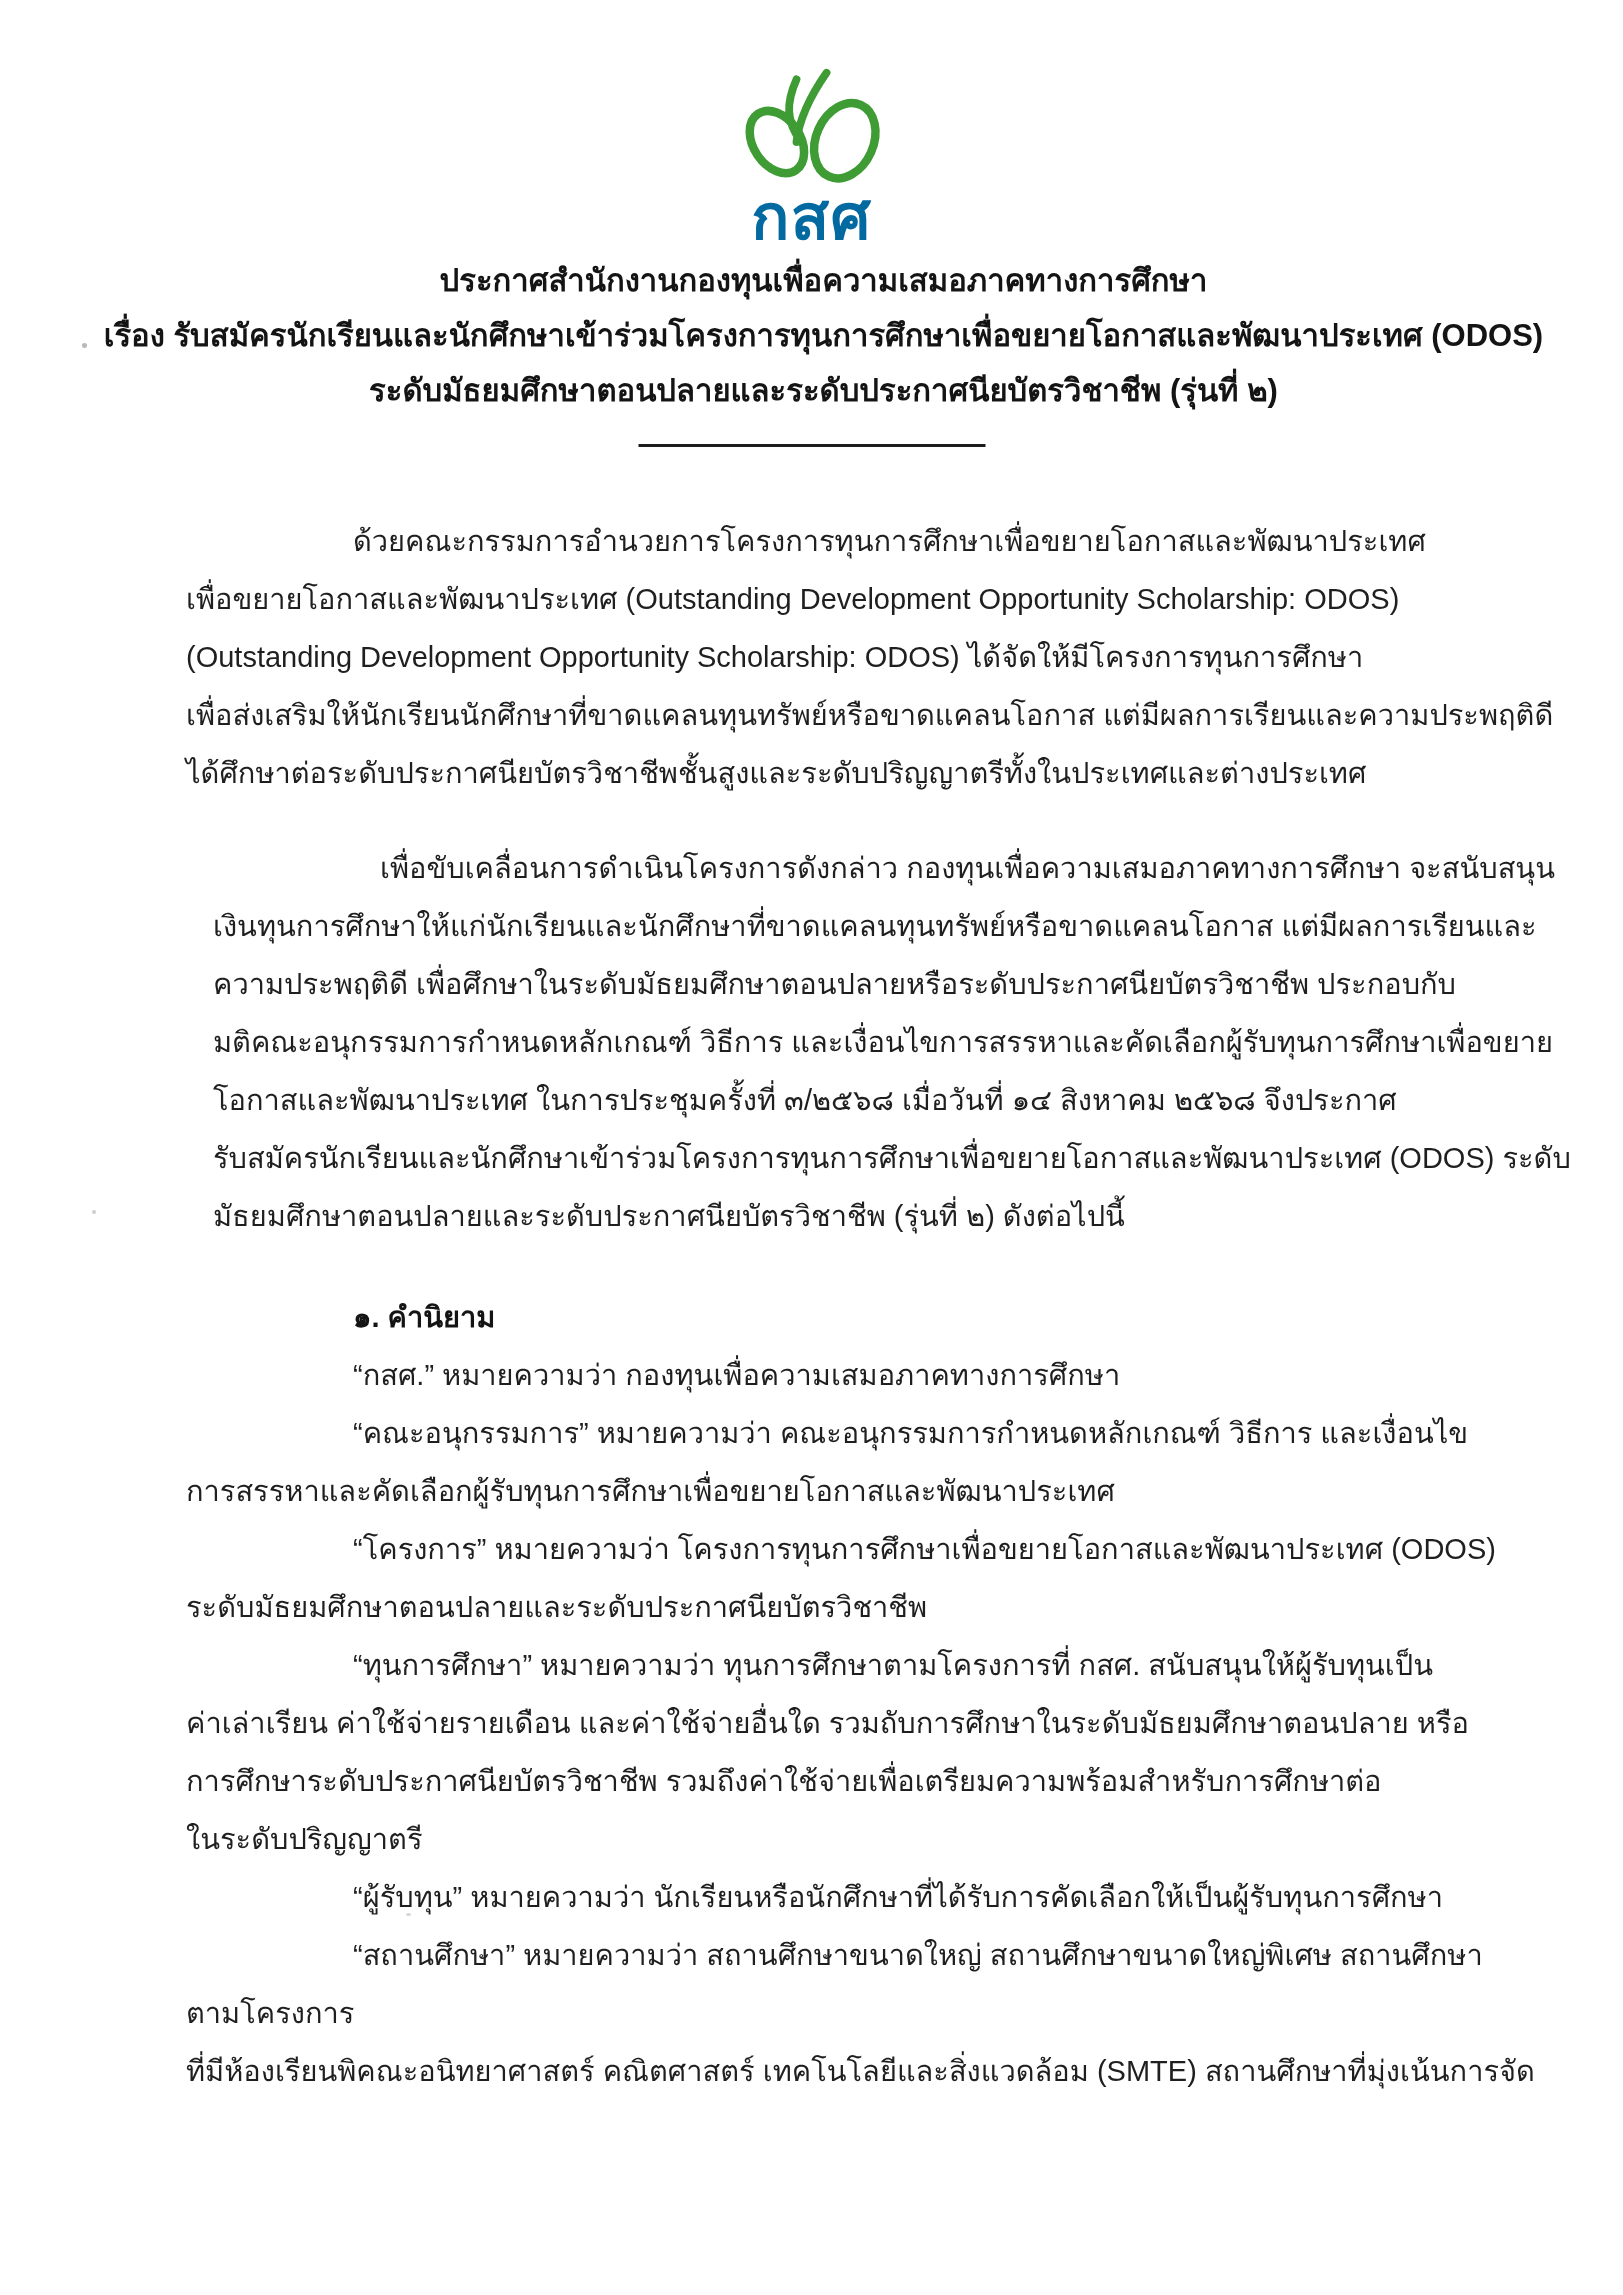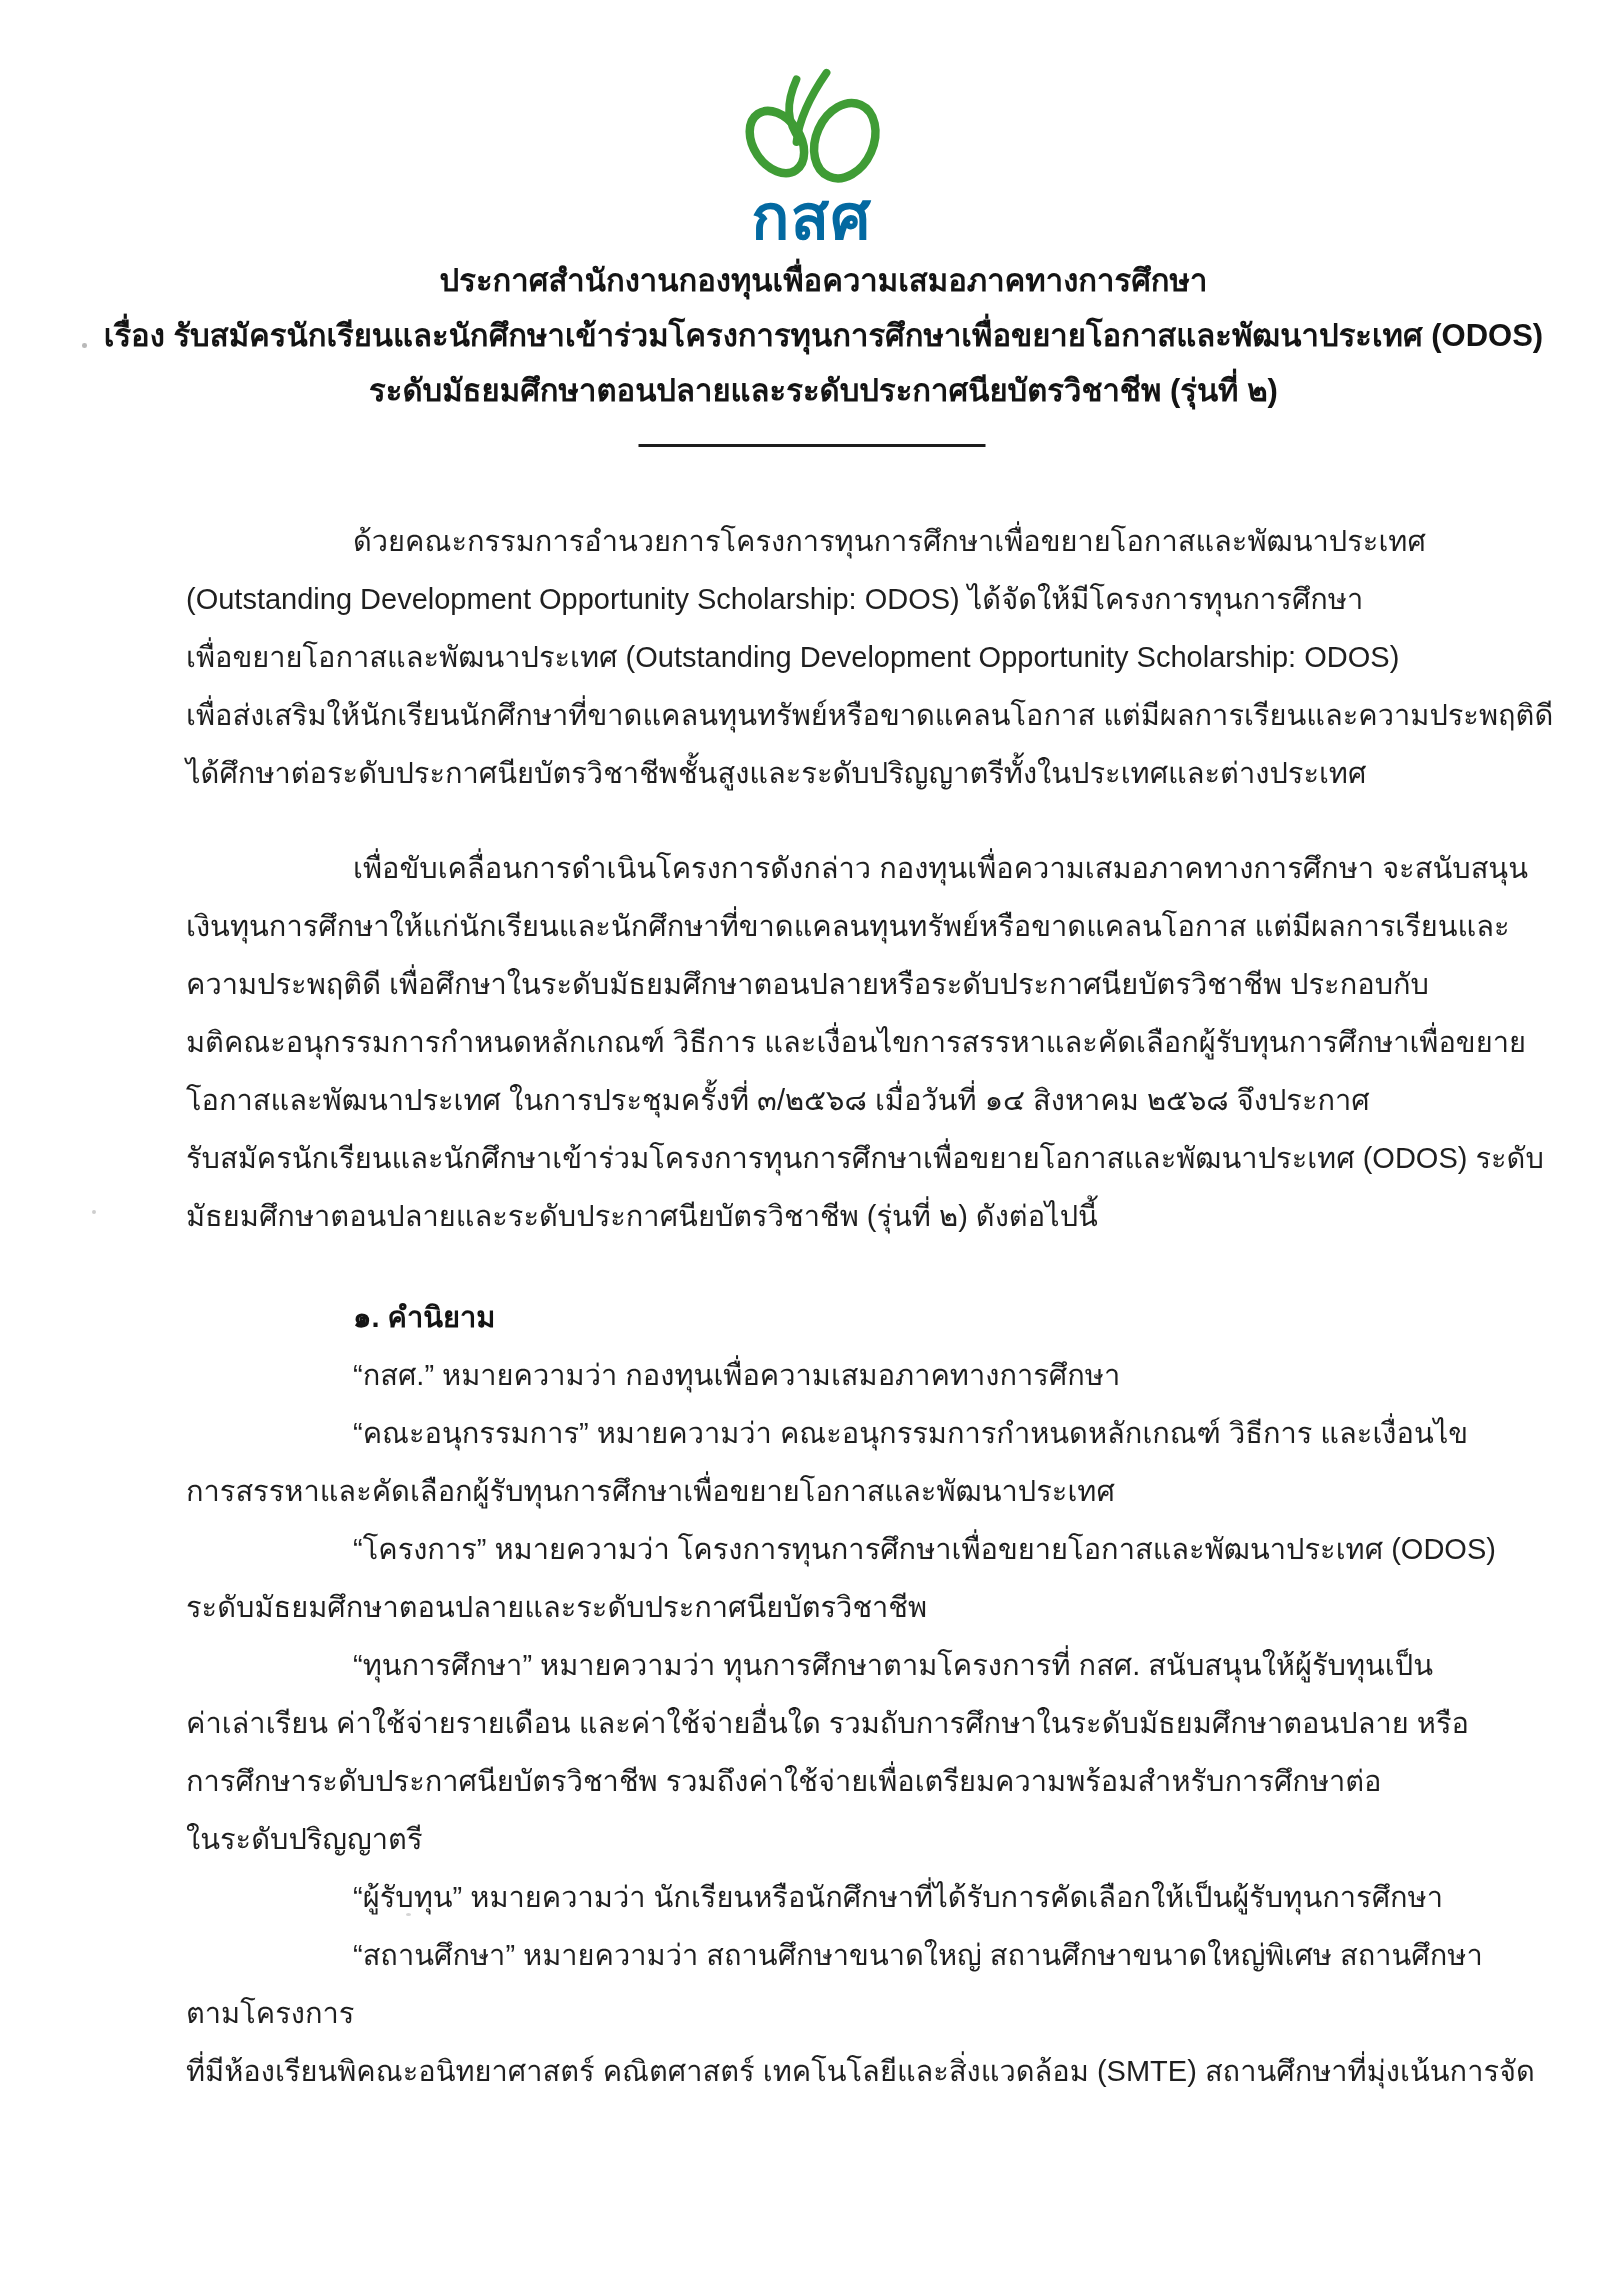--- a/index.html
+++ b/index.html
@@ -61,21 +61,21 @@
     right:156px;
   }
   .line{
     height:58px;
     line-height:58px;
     font-size:29px;
     white-space:nowrap;
     color:#1f1f1f;
   }
   .indent{padding-left:167px;}
-  .para-2{margin-top:37px;}
+  .para-2{margin-top:37px;margin-left:27px;}
   .sec-heading{
     margin-top:43px;
     font-weight:700;
     color:#141414;
   }
   
   .speck{
     position:absolute;
     border-radius:50%;
     background:#b9b9b9;
@@ -107,22 +107,22 @@
     <div class="title-line">เรื่อง รับสมัครนักเรียนและนักศึกษาเข้าร่วมโครงการทุนการศึกษาเพื่อขยายโอกาสและพัฒนาประเทศ (ODOS)</div>
     <div class="title-line">ระดับมัธยมศึกษาตอนปลายและระดับประกาศนียบัตรวิชาชีพ (รุ่นที่ ๒)</div>
   </div>
 
   <div class="divider"></div>
 
   <div class="content">
 
     <div>
       <div class="line indent">ด้วยคณะกรรมการอำนวยการโครงการทุนการศึกษาเพื่อขยายโอกาสและพัฒนาประเทศ</div>
+      <div class="line">เพื่อขยายโอกาสและพัฒนาประเทศ (Outstanding Development Opportunity Scholarship: ODOS)</div>
       <div class="line">(Outstanding Development Opportunity Scholarship: ODOS) ได้จัดให้มีโครงการทุนการศึกษา</div>
-      <div class="line">เพื่อขยายโอกาสและพัฒนาประเทศ (Outstanding Development Opportunity Scholarship: ODOS)</div>
       <div class="line">เพื่อส่งเสริมให้นักเรียนนักศึกษาที่ขาดแคลนทุนทรัพย์หรือขาดแคลนโอกาส แต่มีผลการเรียนและความประพฤติดี</div>
       <div class="line">ได้ศึกษาต่อระดับประกาศนียบัตรวิชาชีพชั้นสูงและระดับปริญญาตรีทั้งในประเทศและต่างประเทศ</div>
     </div>
 
     <div class="para-2">
       <div class="line indent">เพื่อขับเคลื่อนการดำเนินโครงการดังกล่าว กองทุนเพื่อความเสมอภาคทางการศึกษา จะสนับสนุน</div>
       <div class="line">เงินทุนการศึกษาให้แก่นักเรียนและนักศึกษาที่ขาดแคลนทุนทรัพย์หรือขาดแคลนโอกาส แต่มีผลการเรียนและ</div>
       <div class="line">ความประพฤติดี เพื่อศึกษาในระดับมัธยมศึกษาตอนปลายหรือระดับประกาศนียบัตรวิชาชีพ ประกอบกับ</div>
       <div class="line">มติคณะอนุกรรมการกำหนดหลักเกณฑ์ วิธีการ และเงื่อนไขการสรรหาและคัดเลือกผู้รับทุนการศึกษาเพื่อขยาย</div>
       <div class="line">โอกาสและพัฒนาประเทศ ในการประชุมครั้งที่ ๓/๒๕๖๘ เมื่อวันที่ ๑๔ สิงหาคม ๒๕๖๘ จึงประกาศ</div>

